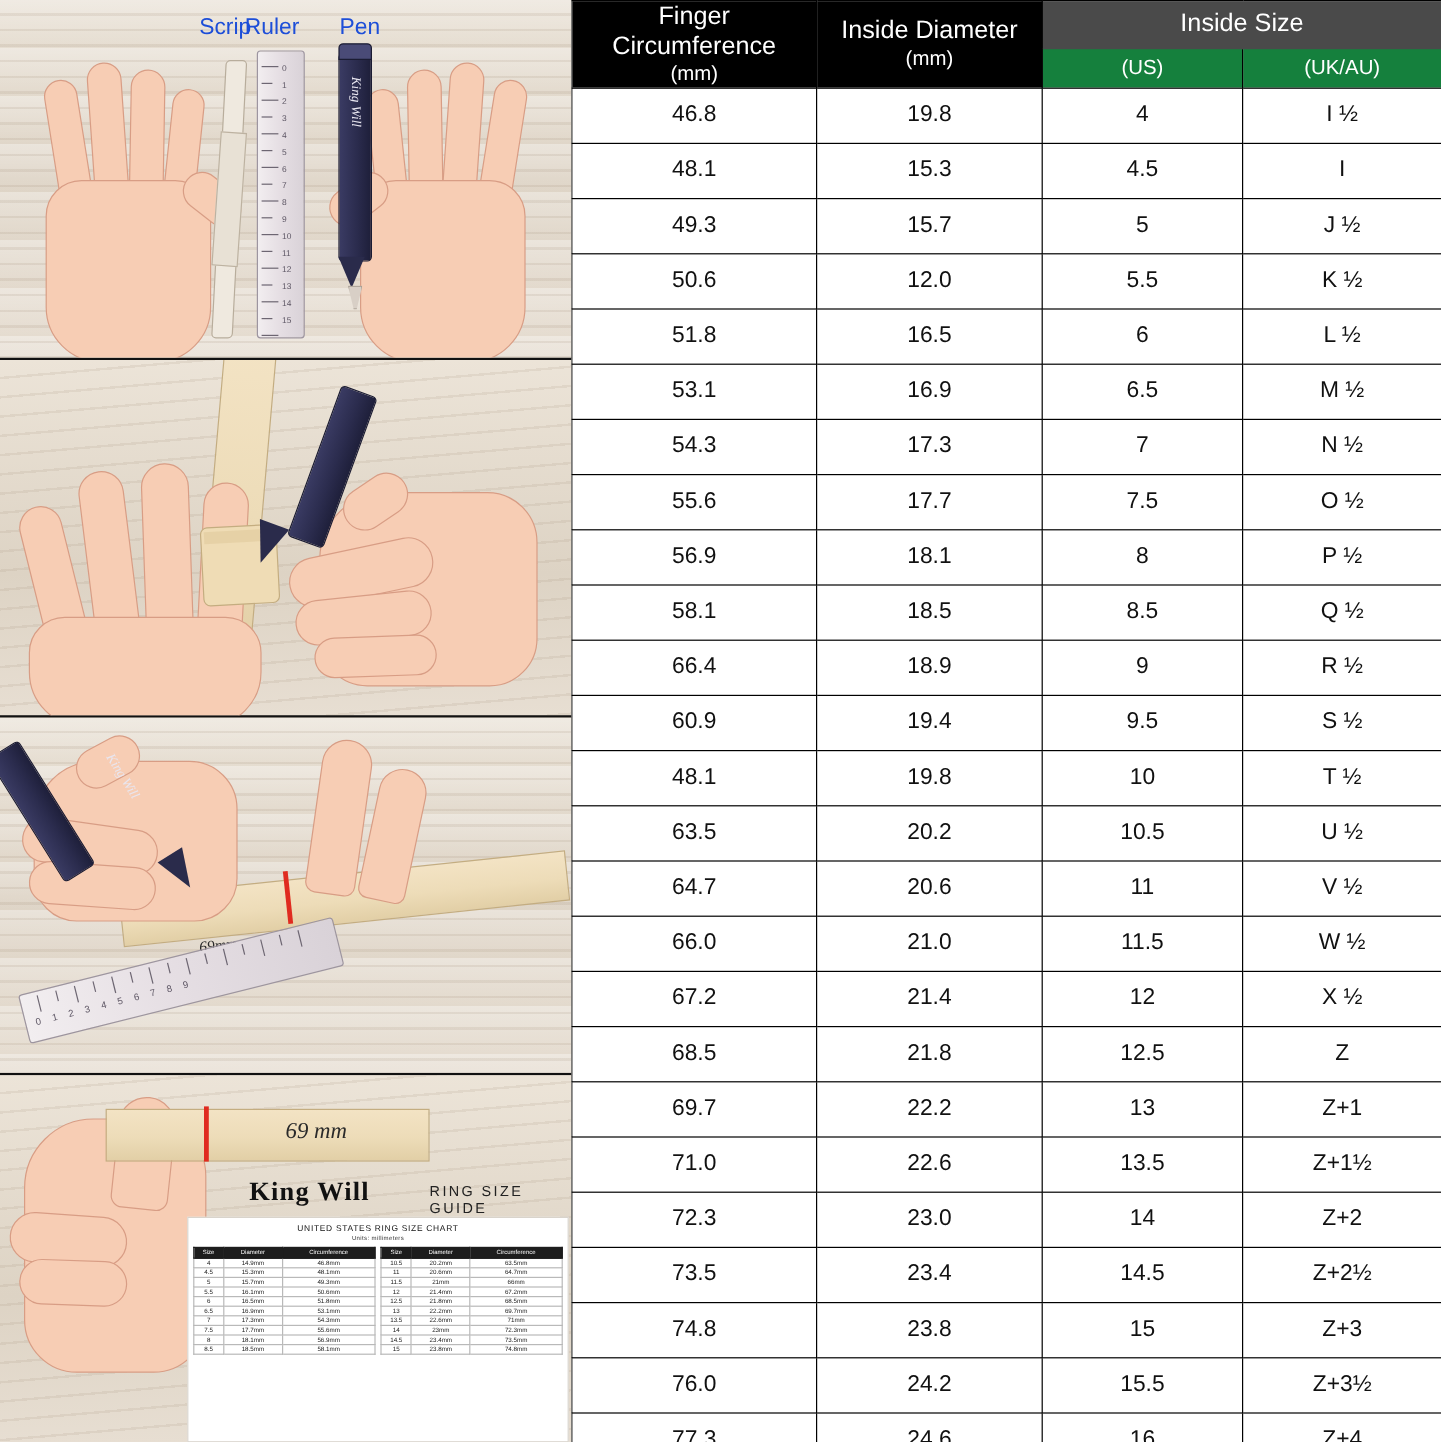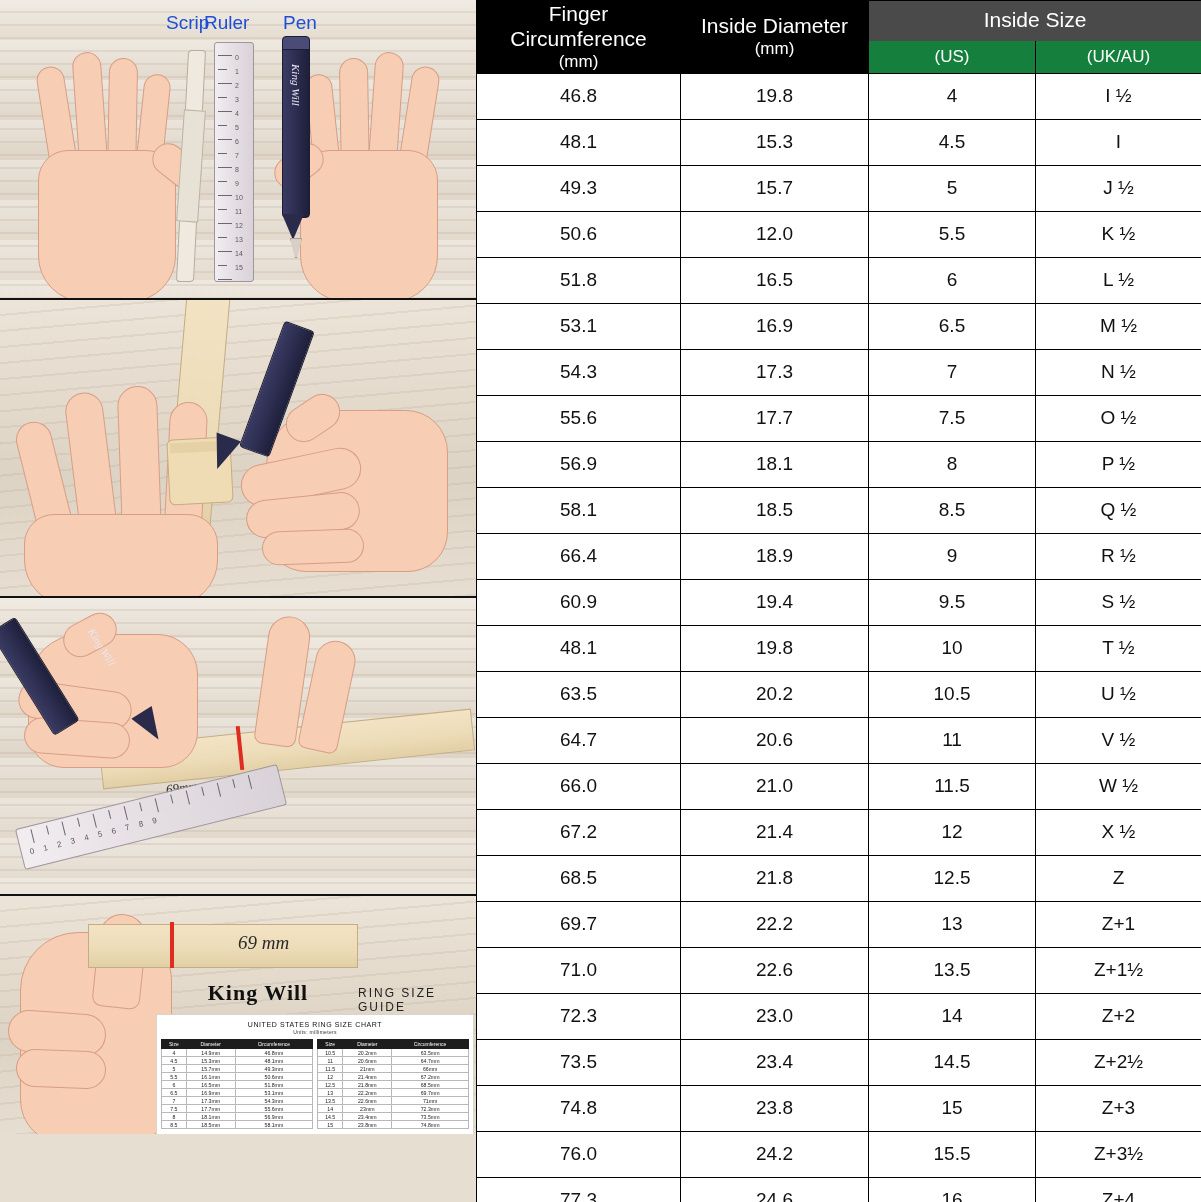--- a/index.html
+++ b/index.html
@@ -356,21 +356,21 @@
         <div class="finger" style="left:308px;top:42px;width:38px;height:110px;transform:rotate(12deg);"></div>
       </div>
 
       <div>
         <div class="pen-body" style="left:52px;top:8px;width:28px;height:120px;transform:rotate(-32deg);transform-origin:bottom center;"></div>
         <div style="position:absolute;left:138px;top:112px;width:0;height:0;border-left:12px solid transparent;border-right:12px solid transparent;border-top:32px solid #2a2b4b;transform:rotate(-32deg);"></div>
         <div class="pen-text" style="left:96px;top:28px;transform:rotate(58deg);font-size:11px;">King Will</div>
       </div>
     </div>
 
-    <div class="panel" style="height:238px;">
+    <div class="panel" style="height:306px;">
       <div class="wood w2"></div>
 
       <div>
         <div class="palm" style="left:20px;top:36px;width:150px;height:210px;border-radius:58px 48px 44px 44px;"></div>
         <div class="finger" style="left:96px;top:18px;width:46px;height:92px;transform:rotate(6deg);"></div>
         <div class="finger" style="left:8px;top:116px;width:96px;height:40px;border-radius:22px;transform:rotate(4deg);"></div>
         <div class="finger" style="left:16px;top:154px;width:88px;height:36px;border-radius:20px;transform:rotate(2deg);"></div>
       </div>
 
       <div class="paper-strip" style="left:88px;top:28px;width:268px;height:42px;"></div>

